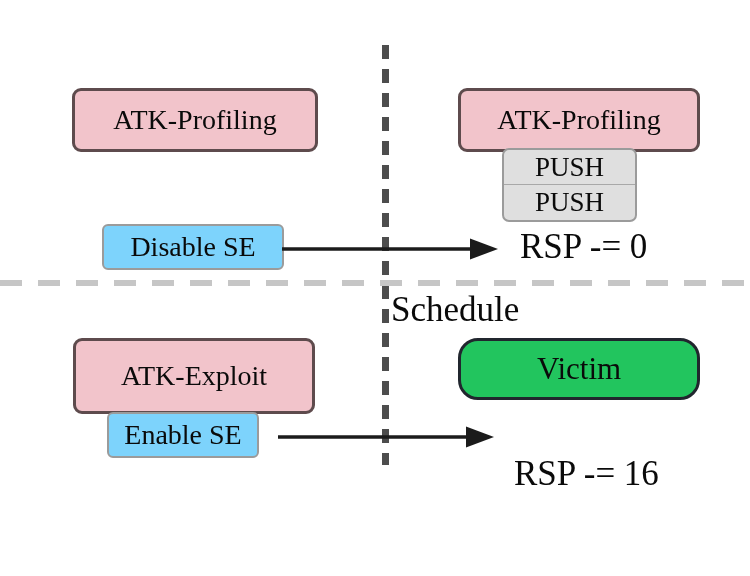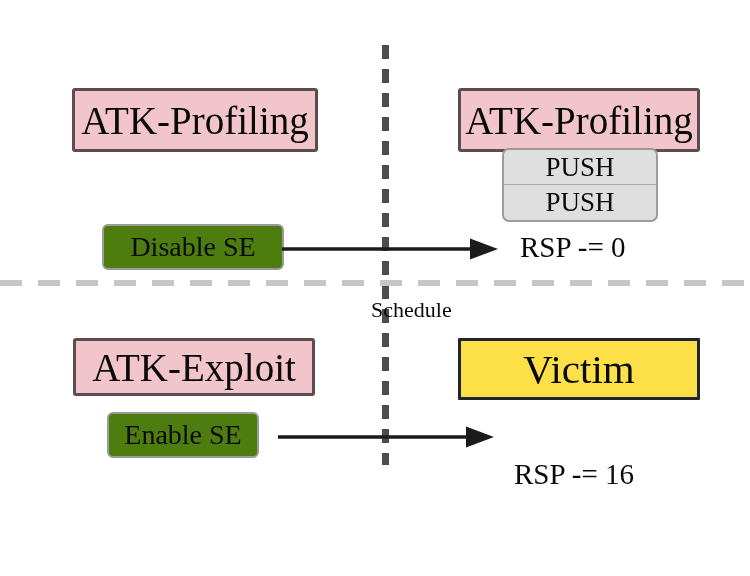--- a/index.html
+++ b/index.html
@@ -39,50 +39,50 @@
     box-sizing: border-box;
     display: flex;
     align-items: center;
     justify-content: center;
     white-space: nowrap;
     color: #0a0a0a;
   }
   .box-pink {
     background: #f2c4cb;
     border: 3px solid #5e4b4d;
-    border-radius: 3px;
-    font-size: 39px;
+    border-radius: 9px;
+    font-size: 28px;
   }
   .box-blue {
-    background: #fde047;
+    background: #22c55e;
     border: 3px solid #21262e;
-    border-radius: 1px;
-    font-size: 41px;
+    border-radius: 20px;
+    font-size: 31px;
   }
   .box-gray {
-    background: #4d7c0f;
+    background: #7dd3fc;
     border: 2px solid #9b9b9b;
     border-radius: 6px;
     font-size: 28px;
   }
 
   
   #atk-profiling-a { left: 72px;  top: 88px;  width: 246px; height: 64px; }
   #atk-profiling-b { left: 458px; top: 88px;  width: 242px; height: 64px; }
   #victim-box      { left: 458px; top: 338px; width: 242px; height: 62px; }
-  #atk-exploit     { left: 73px;  top: 338px; width: 242px; height: 58px; }
+  #atk-exploit     { left: 73px;  top: 338px; width: 242px; height: 76px; }
   #disable-se      { left: 102px; top: 224px; width: 182px; height: 46px; }
   #enable-se       { left: 107px; top: 412px; width: 152px; height: 46px; }
 
   
   #push-stack {
     position: absolute;
     left: 502px;
     top: 148px;
-    width: 156px;
+    width: 135px;
     height: 74px;
     box-sizing: border-box;
     background: #dfdfdf;
     border: 2px solid #9b9b9b;
     border-radius: 7px;
     overflow: hidden;
   }
   .push-row {
     height: 50%;
     display: flex;
@@ -117,28 +117,28 @@
   }
 
   
   .arrow { position: absolute; }
   #arrow-top    { left: 282px; top: 238px; width: 216px; height: 22px; }
   #arrow-bottom { left: 278px; top: 426px; width: 216px; height: 22px; }
 
   
   .free-text {
     position: absolute;
-    font-size: 29px;
+    font-size: 35px;
     line-height: 30px;
     color: #0a0a0a;
     white-space: nowrap;
   }
   #rsp-top    { left: 520px; top: 232px; }
   #rsp-bottom { left: 514px; top: 420px; margin-top: 39px; }
-  #schedule-label { left: 371px; top: 295px; font-size: 22px; }
+  #schedule-label { left: 391px; top: 295px; font-size: 35px; }
 
   
   #caption {
     position: absolute;
     left: 0;
     top: 488px;
     width: 750px;
     text-align: center;
     font-size: 30px;
     line-height: 34px;

